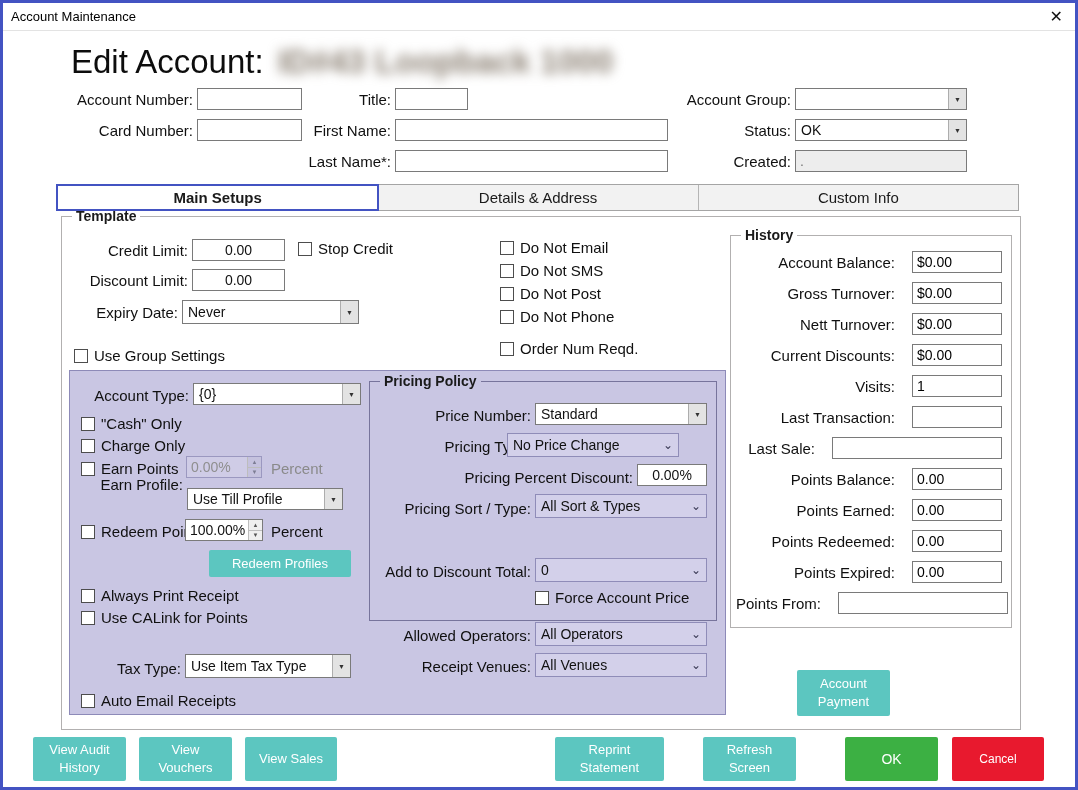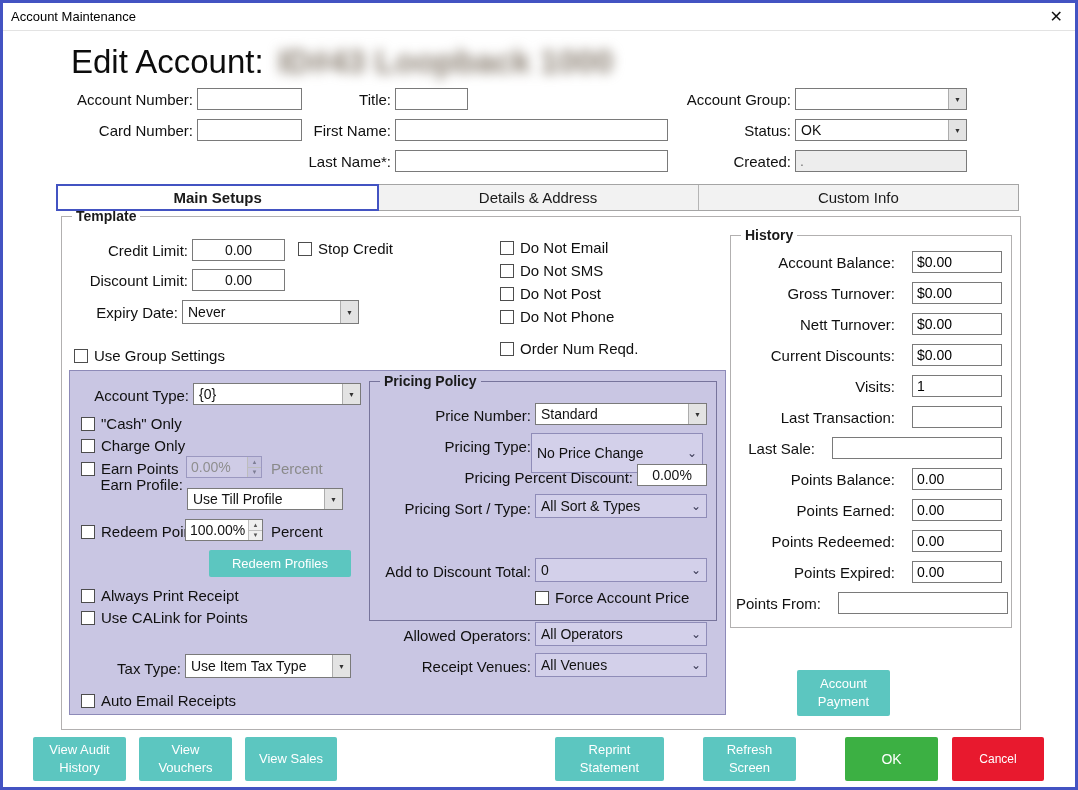--- a/index.html
+++ b/index.html
@@ -294,21 +294,21 @@
     <span class="glabel">Pricing Policy</span>
   </div>
 
   <span class="flbl" style="left:368px;top:404px;width:160px">Price Number:</span>
   <div class="combo" style="left:532px;top:400px;width:172px;height:22px">
     <span class="cval">Standard</span>
     <span class="cbtn">▼</span>
   </div>
 
   <span class="flbl" style="left:368px;top:435px;width:160px">Pricing Type:</span>
-  <div class="combo flat" style="left:528px;top:430px;width:172px;height:40px">
+  <div class="combo flat" style="left:504px;top:430px;width:172px;height:24px">
     <span class="cval">No Price Change</span>
     <span class="cbtn">⌄</span>
   </div>
 
   <span class="flbl" style="left:398px;top:466px;width:232px">Pricing Percent Discount:</span>
   <input class="tb center" style="left: 634px; top: 461px; width: 70px;" value="0.00%">
 
   <span class="flbl" style="left:368px;top:497px;width:160px">Pricing Sort / Type:</span>
   <div class="combo flat" style="left:532px;top:491px;width:172px;height:24px">
     <span class="cval">All Sort &amp; Types</span>

